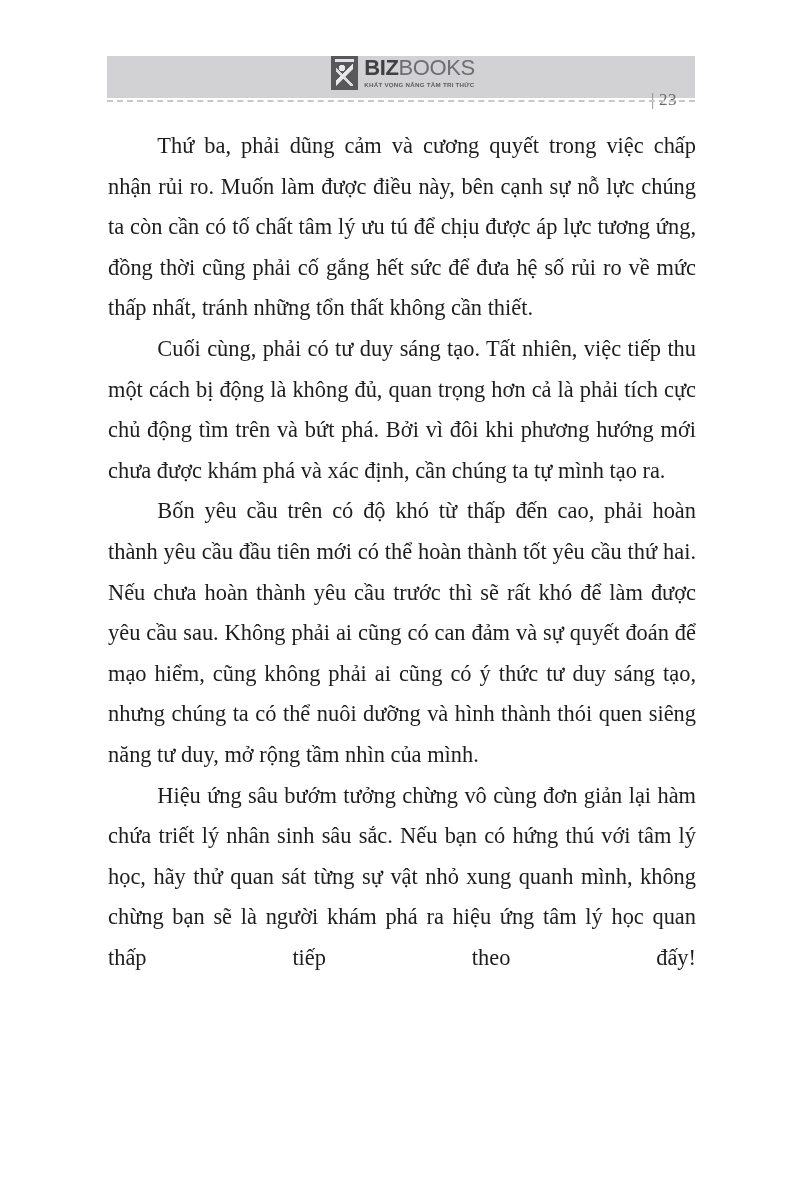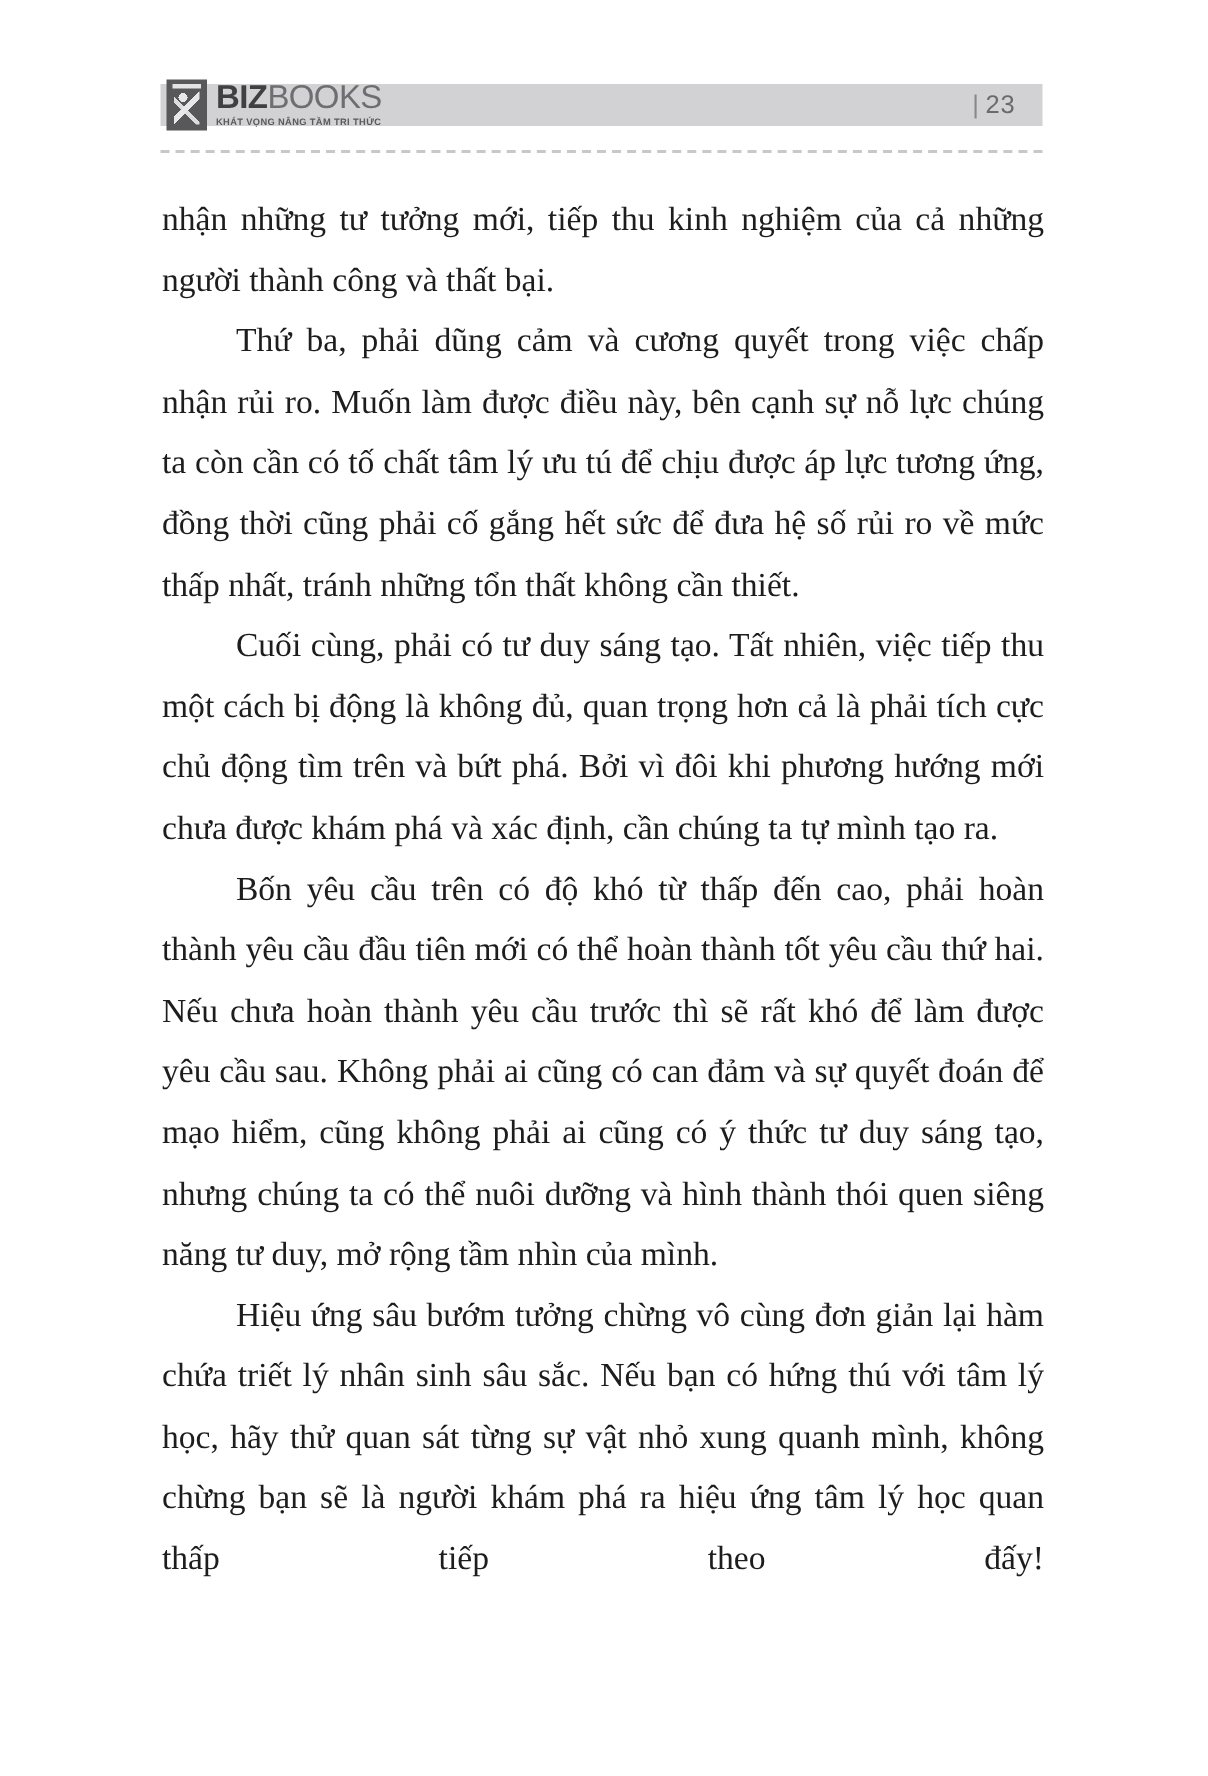--- a/index.html
+++ b/index.html
@@ -20,25 +20,26 @@
     inset: 0;
     background: #ffffff;
   }
 
   
   .header-band {
     position: absolute;
     left: 107px;
     top: 56px;
     width: 588px;
-    height: 28px;
+    height: 42px;
     background: #d2d2d4;
     display: flex;
     align-items: center;
     box-sizing: border-box;
+    flex-direction: column;
   }
   .header-rule {
     position: absolute;
     left: 107px;
     top: 98px;
     width: 588px;
     height: 2px;
     border-bottom: 2px dashed #c8c8ca;
   }
 
@@ -103,21 +104,21 @@
     font-weight: bold;
     letter-spacing: 0.25px;
     color: #5a5a5e;
     margin-top: 3px;
     white-space: nowrap;
   }
 
   .page-number {
     margin-left: auto;
     padding-right: 18px;
-    font-family: Liberation Sans, sans-serif;
+    font-family: Liberation Serif, serif;
     font-size: 17px;
     color: #6a6a6e;
     letter-spacing: 0.5px;
     white-space: nowrap;
   }
   .page-number .bar {
     color: #88888c;
     margin-right: 4px;
   }
 
@@ -165,20 +166,19 @@
       </span>
     </div>
 
     <div class="page-number"><span class="bar">|</span><span>23</span></div>
 
   </div>
 
   <div class="header-rule"></div>
 
   <div class="content">
-    <p class="para">nhận những tư tưởng mới, tiếp thu kinh nghiệm của cả những người thành công và thất bại.</p>
     <p class="para indent">Thứ ba, phải dũng cảm và cương quyết trong việc chấp nhận rủi ro. Muốn làm được điều này, bên cạnh sự nỗ lực chúng ta còn cần có tố chất tâm lý ưu tú để chịu được áp lực tương ứng, đồng thời cũng phải cố gắng hết sức để đưa hệ số rủi ro về mức thấp nhất, tránh những tổn thất không cần thiết.</p>
     <p class="para indent">Cuối cùng, phải có tư duy sáng tạo. Tất nhiên, việc tiếp thu một cách bị động là không đủ, quan trọng hơn cả là phải tích cực chủ động tìm trên và bứt phá. Bởi vì đôi khi phương hướng mới chưa được khám phá và xác định, cần chúng ta tự mình tạo ra.</p>
     <p class="para indent">Bốn yêu cầu trên có độ khó từ thấp đến cao, phải hoàn thành yêu cầu đầu tiên mới có thể hoàn thành tốt yêu cầu thứ hai. Nếu chưa hoàn thành yêu cầu trước thì sẽ rất khó để làm được yêu cầu sau. Không phải ai cũng có can đảm và sự quyết đoán để mạo hiểm, cũng không phải ai cũng có ý thức tư duy sáng tạo, nhưng chúng ta có thể nuôi dưỡng và hình thành thói quen siêng năng tư duy, mở rộng tầm nhìn của mình.</p>
     <p class="para indent">Hiệu ứng sâu bướm tưởng chừng vô cùng đơn giản lại hàm chứa triết lý nhân sinh sâu sắc. Nếu bạn có hứng thú với tâm lý học, hãy thử quan sát từng sự vật nhỏ xung quanh mình, không chừng bạn sẽ là người khám phá ra hiệu ứng tâm lý học quan thấp tiếp theo đấy!</p>
   </div>
 
 </div>
 
 </body></html>

